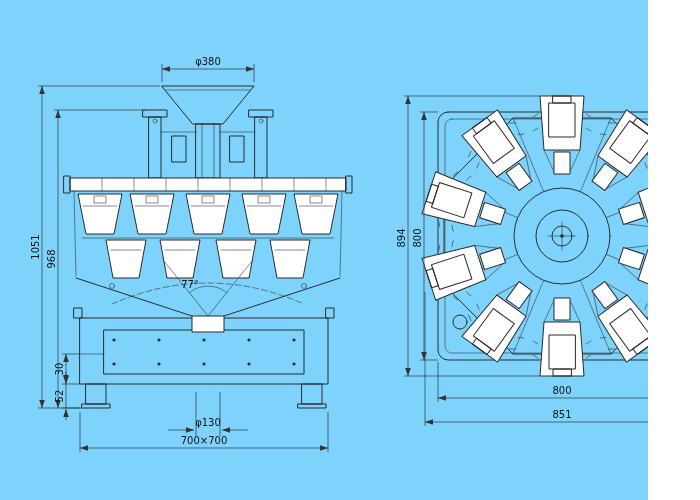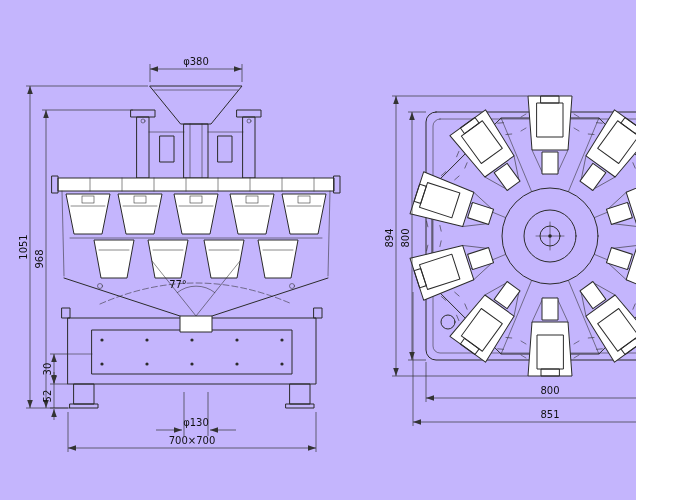--- a/index.html
+++ b/index.html
@@ -1,17 +1,17 @@
 <!DOCTYPE html>
 <html><head>
 <meta charset="utf-8">
 <style>
   html,body{margin:0;padding:0;background:#fff;}
-  .canvas{position:relative;width:636px;height:500px;background:#c4b5fd;overflow:hidden;
-          font-family:"DejaVu Sans", "Liberation Sans", sans-serif;}
+  .canvas{position:relative;width:636px;height:500px;background:#7dd3fc;overflow:hidden;
+          font-family:"DejaVu Sans", "Liberation Sans", sans-serif;padding-left:12px;}
   svg{display:block;}
   .ol   {stroke:#2b2b2b;fill:none;stroke-width:1;stroke-linejoin:round;stroke-linecap:round;}
   .olf  {stroke:#2b2b2b;fill:#ffffff;stroke-width:1;stroke-linejoin:round;}
   .thin {stroke:#2b2b2b;fill:none;stroke-width:0.55;stroke-linecap:round;}
   .dash {stroke-dasharray:6 3;}
   .dim  {stroke:#333333;fill:none;stroke-width:0.7;}
   .dot  {fill:#2b2b2b;stroke:none;}
   .dimtxt{font:10px "DejaVu Sans","Liberation Sans",sans-serif;fill:#111111;}
 </style>
 </head>

